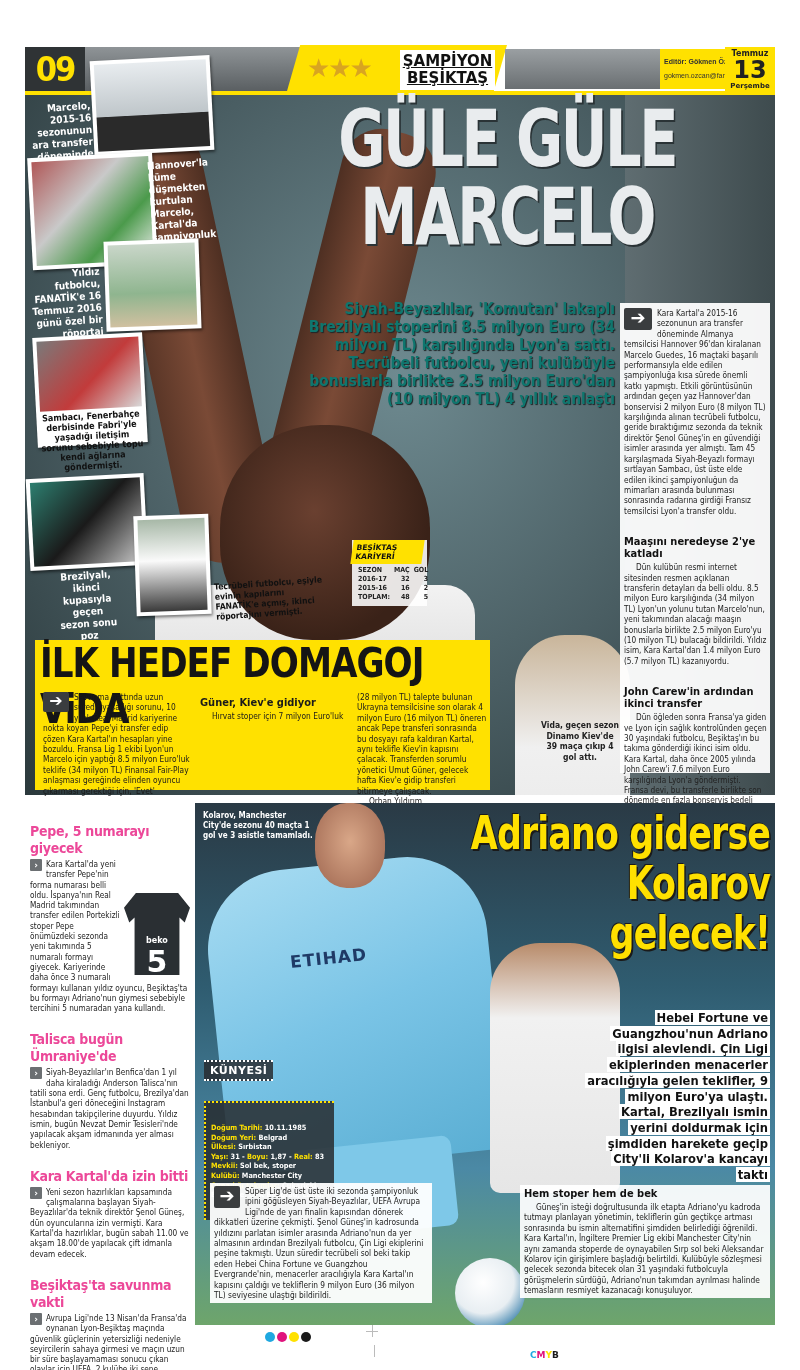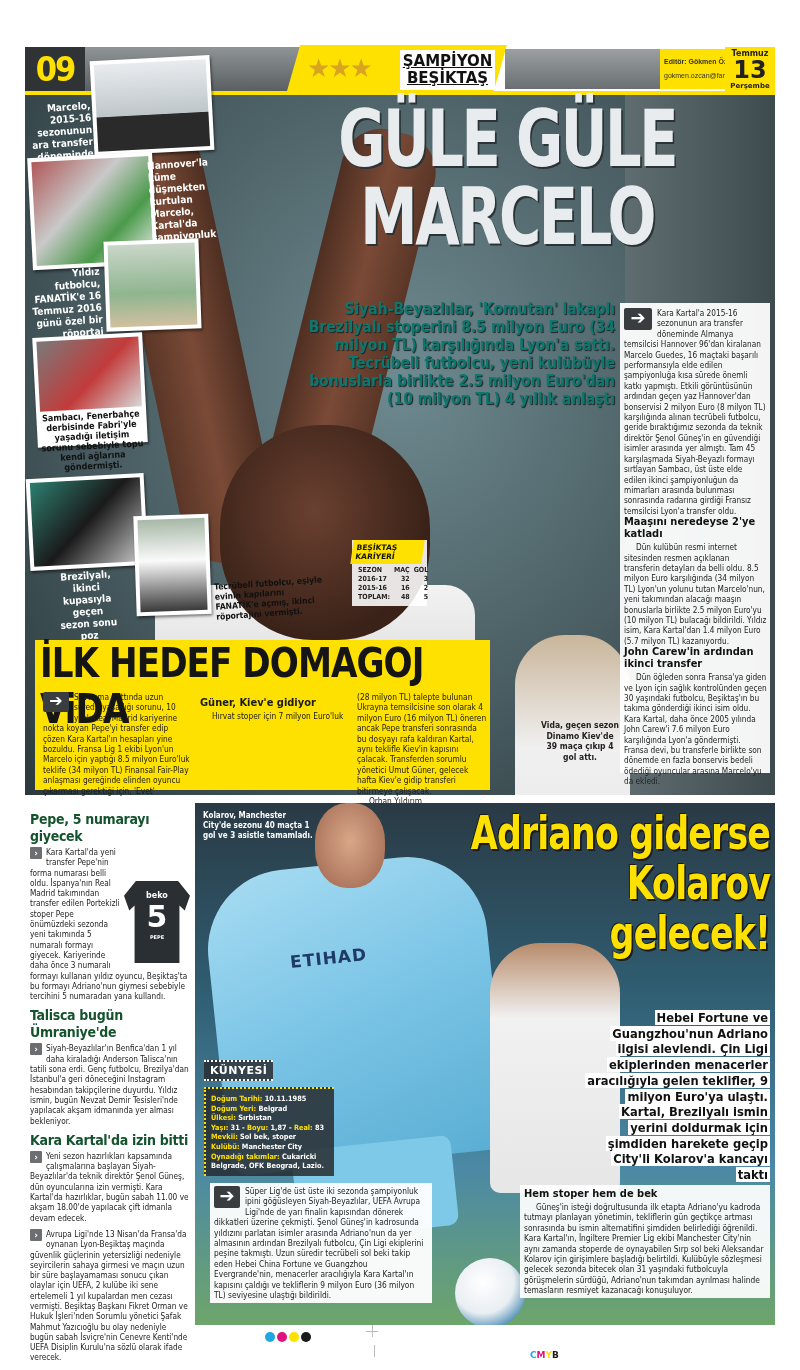--- a/index.html
+++ b/index.html
@@ -55,66 +55,66 @@
   .photo { position: absolute; background: #fff; padding: 4px; box-shadow: 1px 2px 3px rgba(0,0,0,.5); }
   .photo .ph { width: 100%; height: 100%; }
   .photo-cap { position: absolute; color: #111; font: bold 10px "DejaVu Sans Condensed","DejaVu Sans", sans-serif; line-height: 12px; text-align:center; }
 
   
   .standfirst { position: absolute; left: 290px; top: 300px; width: 325px; text-align: right;
      font: bold 15.5px "DejaVu Sans Condensed","DejaVu Sans", sans-serif; color: #0f766e; line-height: 18px; text-shadow: 1px 1px 1px #1d2628; }
 
   
   .col-right { position: absolute; left: 620px; top: 303px; width: 150px; height: 470px; background: rgba(255,255,255,0.94); padding: 5px 3px 3px 4px; font: 8.2px "DejaVu Sans Condensed","DejaVu Sans", sans-serif; color: #222; line-height: 10.4px; }
-  .col-right h4 { font: bold 11px "DejaVu Sans Condensed","DejaVu Sans", sans-serif; line-height: 12px; margin: 0 0 2px; color:#111; }
+  .col-right h4 { font: bold 11px "DejaVu Sans Condensed","DejaVu Sans", sans-serif; line-height: 12px; margin: 20px 0 2px; color:#111; }
   .arrow-box { float: left; width: 28px; height: 22px; background: #3a3d3f; color: #fff; font: bold 18px "DejaVu Sans", sans-serif; text-align: center; line-height: 20px; margin: 0 5px 2px 0; border-radius: 2px; }
 
   
   .career { position: absolute; left: 352px; top: 540px; width: 75px; background: rgba(255,255,255,0.88); font: bold 7px "DejaVu Sans Condensed","DejaVu Sans", sans-serif; color:#222; }
   .career-head { background: #ffe100; color:#111; font: bold 7.5px "DejaVu Sans", sans-serif; padding: 3px 4px; margin: -8px 0 2px -4px; transform: skewX(-8deg); }
   .career table { width: 100%; border-collapse: collapse; }
   .career td { padding: 0 2px; line-height: 9px; }
   .career td.n { text-align: right; }
 
   .tecrubeli { position: absolute; left: 215px; top: 578px; width: 110px; font: bold 8.5px "DejaVu Sans Condensed","DejaVu Sans", sans-serif; color:#111; line-height: 10px; transform: rotate(-4deg); }
 
   
   .yellow-box { position: absolute; left: 35px; top: 640px; width: 455px; height: 150px; background: #ffe100; }
   .yellow-title { position: absolute; left: 5px; top: 0; font: bold 40px "DejaVu Sans Condensed","DejaVu Sans", sans-serif; color: #151515; letter-spacing: -1px; line-height: 46px; transform: scaleX(0.95); transform-origin: left top; }
   .ycol { position: absolute; top: 52px; width: 148px; font: 8.3px "DejaVu Sans Condensed","DejaVu Sans", sans-serif; line-height: 10.4px; color:#1a1a1a; }
   .ycol h5 { font: bold 11px "DejaVu Sans Condensed","DejaVu Sans", sans-serif; margin: 4px 0 2px; }
   .vida-cap { position: absolute; left: 540px; top: 720px; width: 80px; text-align:center; font: bold 8.5px "DejaVu Sans Condensed","DejaVu Sans", sans-serif; color:#222; line-height: 10.5px; }
 
   
   .sidebar { position: absolute; left: 30px; top: 805px; width: 160px; font: 8.2px "DejaVu Sans Condensed","DejaVu Sans", sans-serif; line-height: 10.3px; color:#222; }
-  .sidebar h3 { font: bold 14px "DejaVu Sans Condensed","DejaVu Sans", sans-serif; color:#14532d; line-height: 17px; margin: 6px 0 2px; letter-spacing: -0.3px; }
+  .sidebar h3 { font: bold 14px "DejaVu Sans Condensed","DejaVu Sans", sans-serif; color:#ec4899; line-height: 17px; margin: 18px 0 2px; letter-spacing: -0.3px; }
   .sb-arrow { float:left; width: 12px; height: 12px; background:#6b6f72; color:#fff; font: bold 9px "DejaVu Sans", sans-serif; text-align:center; line-height: 12px; margin: 0 4px 0 0; border-radius:1px; }
   .sb-block { margin-bottom: 6px; }
   .jersey { float: right; width: 66px; height: 82px; margin: 2px 0 2px 4px; background: #2a2f33; border-radius: 8px 8px 2px 2px; color:#fff; text-align: center; position: relative; clip-path: polygon(18% 0,82% 0,100% 18%,92% 36%,84% 30%,84% 100%,16% 100%,16% 30%,8% 36%,0 18%); }
-  .jersey .brand { font: bold 8px "DejaVu Sans", sans-serif; padding-top: 10px; }
+  .jersey .brand { font: bold 8px "DejaVu Sans", sans-serif; padding-top: 10px; margin-top: 33px; }
   .jersey .num { font: bold 30px "DejaVu Sans", sans-serif; line-height: 34px; }
   .jersey .name { font: bold 5px "DejaVu Sans", sans-serif; }
 
   .kolarov-panel { position: absolute; left: 195px; top: 803px; width: 580px; height: 522px; background: linear-gradient(180deg,#2a3a45 0%,#2f5c70 35%,#4b89a5 70%,#6ea56b 100%); overflow: hidden; }
   .kol-shirt { position: absolute; left: 20px; top: 60px; width: 280px; height: 300px; background: linear-gradient(160deg,#a8dcf2,#7ac4e6 50%,#5aaed3); border-radius: 80px 80px 20px 20px; transform: rotate(-6deg); }
   .kol-head { position: absolute; left: 120px; top: 0; width: 70px; height: 85px; background: radial-gradient(ellipse at 50% 45%,#d9a788,#a9725a 80%); border-radius: 45%; }
   .kol-shorts { position: absolute; left: 100px; top: 340px; width: 160px; height: 90px; background: #7ec8e8; border-radius: 10px; transform: rotate(-6deg); }
   .etihad { position: absolute; left: 95px; top: 145px; font: bold 17px "DejaVu Sans", sans-serif; color:#1f3a66; transform: rotate(-6deg); letter-spacing: 1px; }
   .adriano-fig { position: absolute; left: 295px; top: 140px; width: 130px; height: 250px; background: linear-gradient(180deg,#b88b6a 0%,#f1f1f1 30%,#e6e6e6 100%); border-radius: 50px 50px 10px 10px; }
   .ball { position: absolute; left: 260px; top: 455px; width: 70px; height: 70px; border-radius: 50%; background: radial-gradient(circle at 40% 35%,#fff 0%,#e8eef2 50%,#2f7aa8 85%); }
 
   .kol-title { position: absolute; left: 395px; top: 808px; width: 375px; text-align: right; font: bold 46px "DejaVu Sans Condensed","DejaVu Sans", sans-serif; color: #ffe100; line-height: 50px; letter-spacing: -1px; text-shadow: 2px 2px 0 #1a1a1a, -1px -1px 0 #1a1a1a; transform: scaleX(0.84); transform-origin: right top; }
   .kol-cap-top { position: absolute; left: 203px; top: 811px; width: 110px; font: bold 8px "DejaVu Sans Condensed","DejaVu Sans", sans-serif; color:#fff; line-height: 10px; }
 
   .kol-standfirst { position: absolute; left: 585px; top: 1010px; width: 185px; text-align: right; font: bold 12.8px "DejaVu Sans Condensed","DejaVu Sans", sans-serif; color:#111; line-height: 15.7px; }
   .kol-standfirst span { background: #fff; padding: 0 2px; box-decoration-break: clone; -webkit-box-decoration-break: clone; }
 
   .kunyesi { position: absolute; left: 204px; top: 1060px; width: 130px; }
   .kunyesi .kh { display:inline-block; background: rgba(40,44,48,0.85); color:#fff; font: bold 11px "DejaVu Sans", sans-serif; padding: 2px 6px; letter-spacing: 0.5px; border-bottom: 2px dotted #fff; border-top: 2px dotted #fff; }
-  .kunyesi .kb { margin-top: 6px; background: rgba(40,44,48,0.86); color:#fff; font: bold 7.3px "DejaVu Sans Condensed","DejaVu Sans", sans-serif; line-height: 9.6px; padding: 5px 5px; border-left: 2px dotted #ffe100; border-top: 2px dotted #ffe100; }
+  .kunyesi .kb { margin-top: 20px; background: rgba(40,44,48,0.86); color:#fff; font: bold 7.3px "DejaVu Sans Condensed","DejaVu Sans", sans-serif; line-height: 9.6px; padding: 20px 5px; border-left: 2px dotted #ffe100; border-top: 2px dotted #ffe100; }
   .kunyesi .k { color: #ffe100; }
 
   .kol-body-left { position: absolute; left: 210px; top: 1183px; width: 222px; background: rgba(255,255,255,0.95); font: 8.3px "DejaVu Sans Condensed","DejaVu Sans", sans-serif; line-height: 10.4px; color:#222; padding: 3px 4px; }
   .kol-body-right { position: absolute; left: 520px; top: 1185px; width: 250px; font: 8.3px "DejaVu Sans Condensed","DejaVu Sans", sans-serif; line-height: 10.4px; color:#222; background: rgba(255,255,255,0.93); padding: 2px 4px; }
   .kol-body-right h4 { font: bold 11px "DejaVu Sans Condensed","DejaVu Sans", sans-serif; margin-bottom: 2px; color:#111; }
 
   .printmarks { position: absolute; left: 265px; top: 1328px; }
   .dot { display:inline-block; width: 10px; height: 10px; border-radius: 50%; margin-right: 2px; }
   .cmyb { position: absolute; left: 530px; top: 1350px; font: bold 9px "DejaVu Sans", sans-serif; letter-spacing: 0; }
   .crosshair { position: absolute; left: 372px; top: 1325px; width: 1px; height: 12px; background:#bbb; }
@@ -259,20 +259,21 @@
       <h3>Talisca bugün Ümraniye'de</h3>
       <span class="sb-arrow">›</span>
       <span>Siyah-Beyazlılar'ın Benfica'dan 1 yıl daha kiraladığı Anderson Talisca'nın tatili sona erdi. Genç futbolcu, Brezilya'dan İstanbul'a geri döneceğini Instagram hesabından takipçilerine duyurdu. Yıldız ismin, bugün Nevzat Demir Tesisleri'nde yapılacak akşam idmanında yer alması bekleniyor.</span>
     </div>
     <div class="sb-block">
       <h3>Kara Kartal'da izin bitti</h3>
       <span class="sb-arrow">›</span>
       <span>Yeni sezon hazırlıkları kapsamında çalışmalarına başlayan Siyah-Beyazlılar'da teknik direktör Şenol Güneş, dün oyuncularına izin vermişti. Kara Kartal'da hazırlıklar, bugün sabah 11.00 ve akşam 18.00'de yapılacak çift idmanla devam edecek.</span>
     </div>
     <div class="sb-block">
+      <h3>Beşiktaş'ta savunma vakti</h3>
       <span class="sb-arrow">›</span>
       <span>Avrupa Ligi'nde 13 Nisan'da Fransa'da oynanan Lyon-Beşiktaş maçında güvenlik güçlerinin yetersizliği nedeniyle seyircilerin sahaya girmesi ve maçın uzun bir süre başlayamaması sonucu çıkan olaylar için UEFA, 2 kulübe iki sene ertelemeli 1 yıl kupalardan men cezası vermişti. Beşiktaş Başkanı Fikret Orman ve Hukuk İşleri'nden Sorumlu yönetici Şafak Mahmut Yazıcıoğlu bu olay nedeniyle bugün sabah İsviçre'nin Cenevre Kenti'nde UEFA Disiplin Kurulu'na sözlü olarak ifade verecek.</span>
     </div>
   </div>
 
   <div class="kolarov-panel">
     <div class="kol-shirt"></div>
     <div class="kol-head"></div>
     <div class="kol-shorts"></div>
     <div class="etihad">ETIHAD</div>

